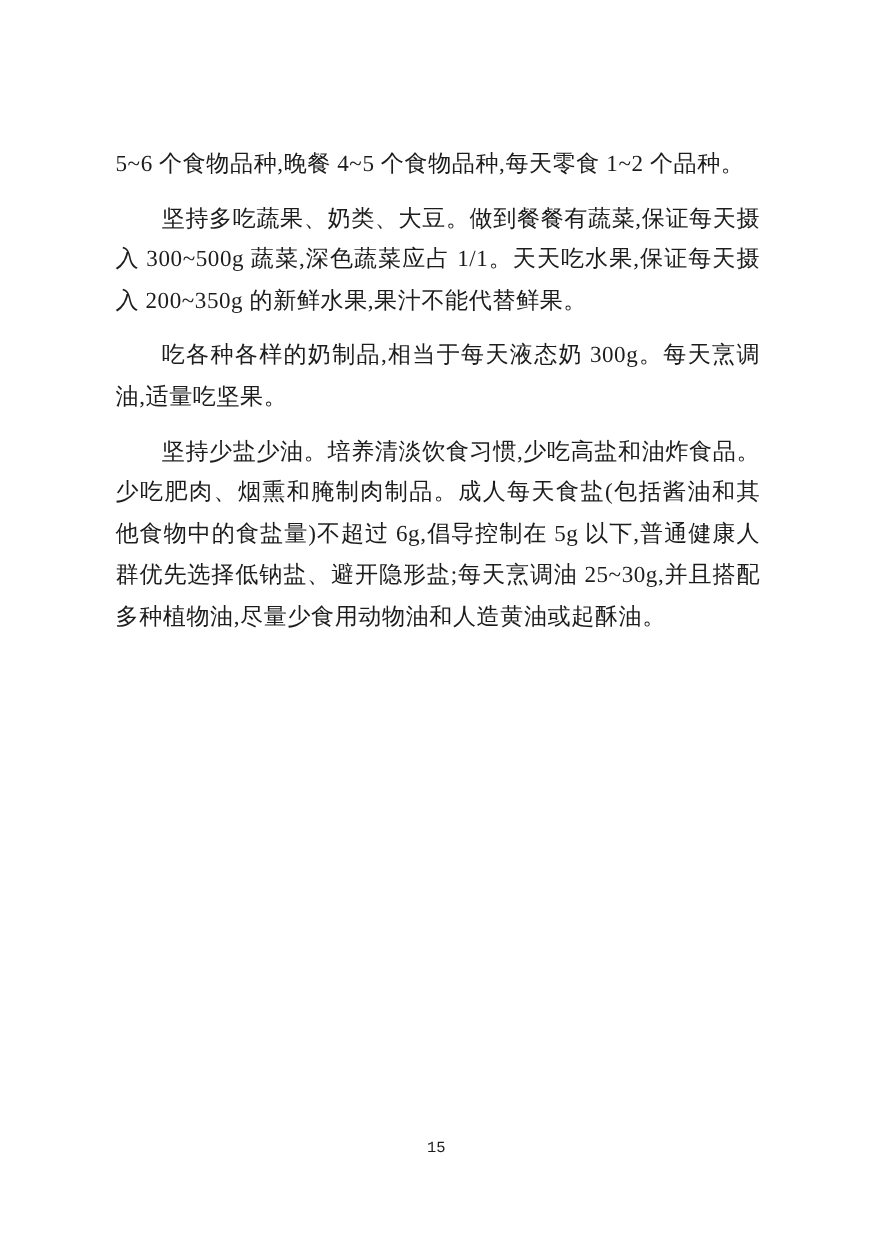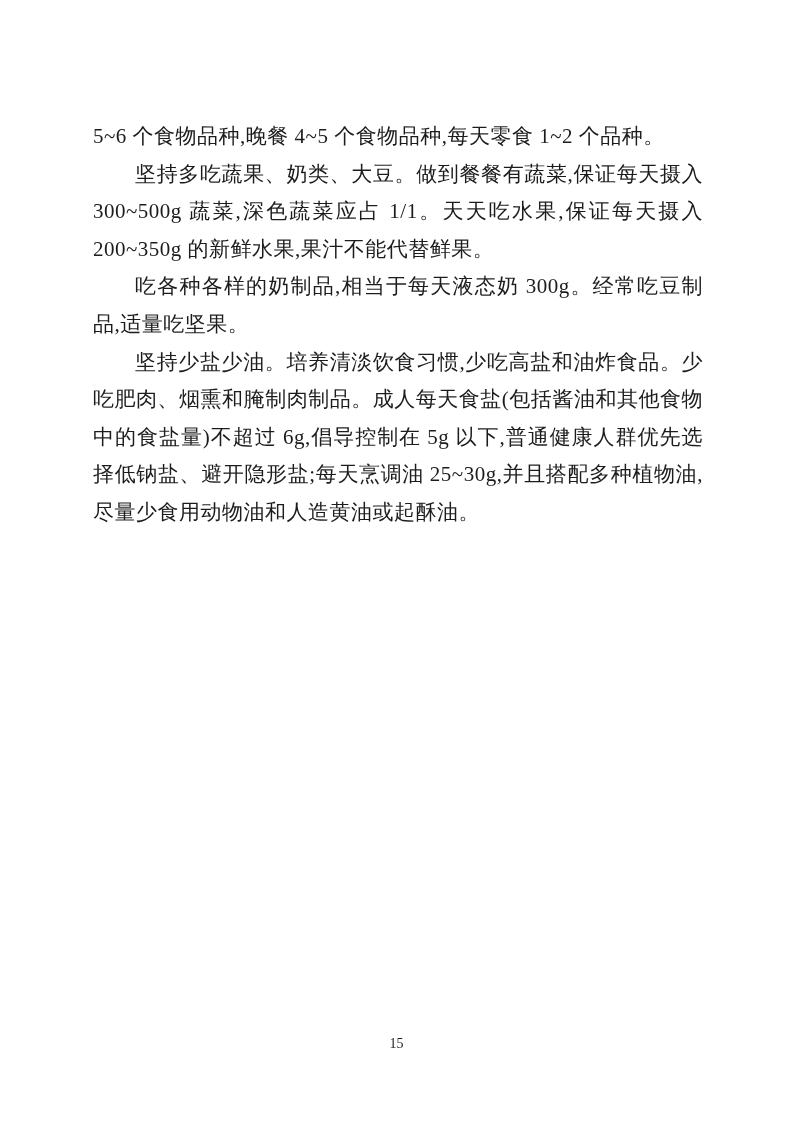--- a/index.html
+++ b/index.html
@@ -20,42 +20,42 @@
     position: absolute;
     left: 93px;
     top: 118px;
     width: 610px;
     font-size: 21px;
     line-height: 37.6px;
     text-align: justify;
     letter-spacing: 0.5px;
   }
   .content p {
-    margin: 0;
+    margin: 12px;
     padding: 0;
     text-indent: 2em;
   }
   .content p.no-indent {
     text-indent: 0;
   }
   .footer {
     position: absolute;
     top: 1036px;
     left: 0;
     width: 100%;
     text-align: center;
     font-size: 14px;
     color: #1c1c1c;
-    font-family: Liberation Serif, serif;
+    font-family: Liberation Mono, monospace;
   }
 </style>
 </head>
 <body>
 
 <div class="page">
   <div class="content">
     <p class="no-indent">5~6 个食物品种,晚餐 4~5 个食物品种,每天零食 1~2 个品种。</p>
     <p>坚持多吃蔬果、奶类、大豆。做到餐餐有蔬菜,保证每天摄入 300~500g 蔬菜,深色蔬菜应占 1/1。天天吃水果,保证每天摄入 200~350g 的新鲜水果,果汁不能代替鲜果。</p>
-    <p>吃各种各样的奶制品,相当于每天液态奶 300g。经常吃豆制品,适量吃坚果。</p>
+    <p>吃各种各样的奶制品,相当于每天液态奶 300g。每天烹调油,适量吃坚果。</p>
     <p>坚持少盐少油。培养清淡饮食习惯,少吃高盐和油炸食品。少吃肥肉、烟熏和腌制肉制品。成人每天食盐(包括酱油和其他食物中的食盐量)不超过 6g,倡导控制在 5g 以下,普通健康人群优先选择低钠盐、避开隐形盐;每天烹调油 25~30g,并且搭配多种植物油,尽量少食用动物油和人造黄油或起酥油。</p>
   </div>
   <div class="footer">15</div>
 </div>
 
 </body></html>

